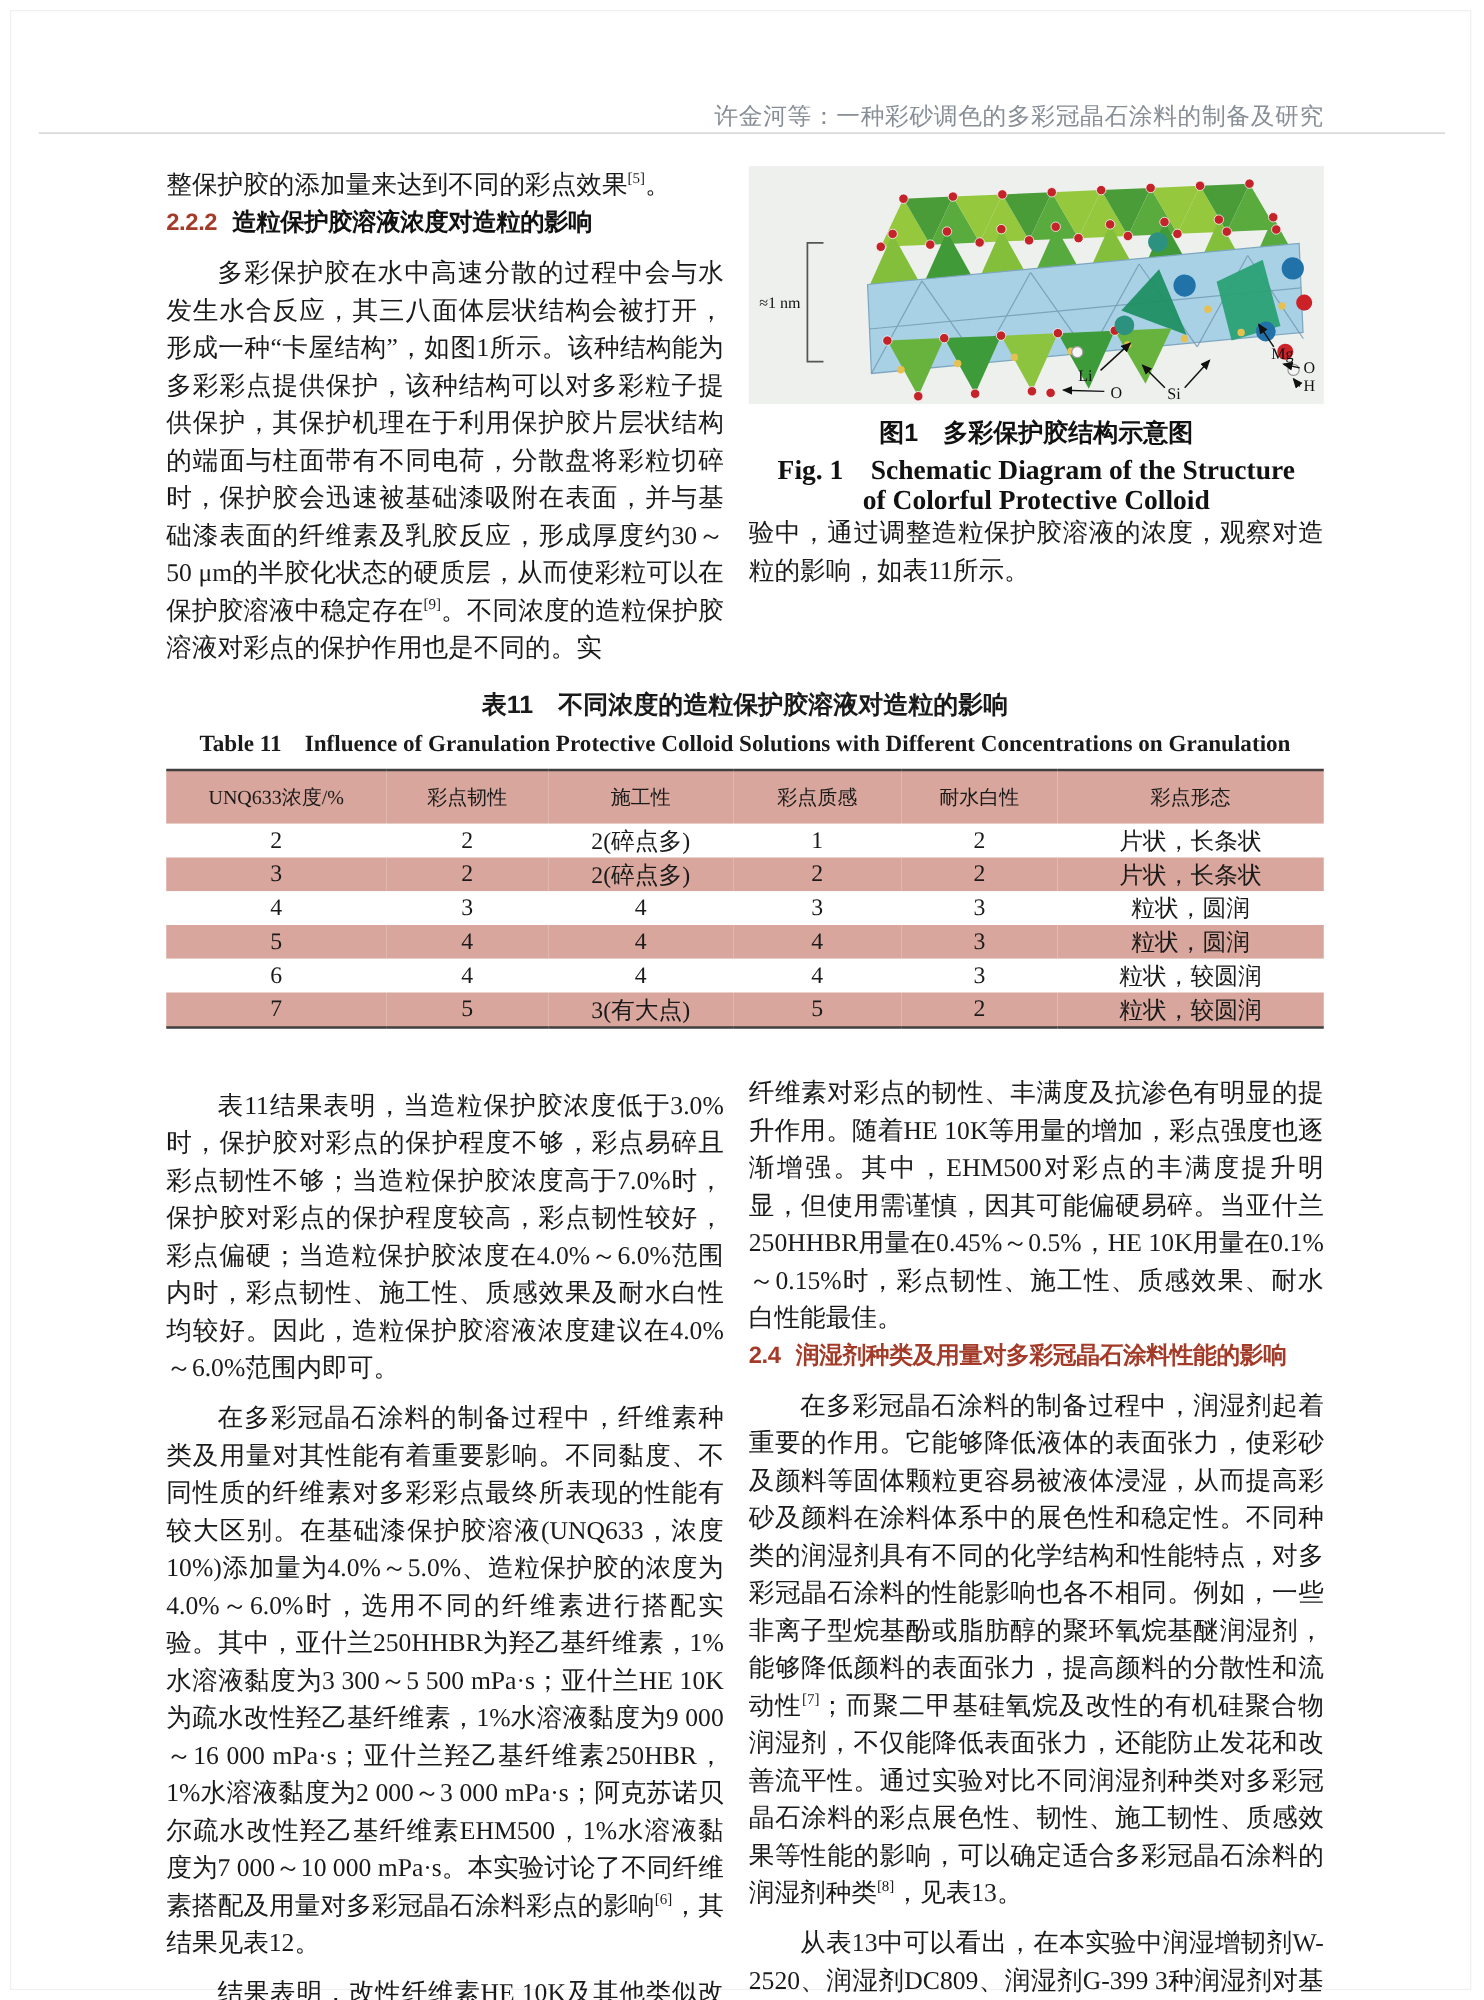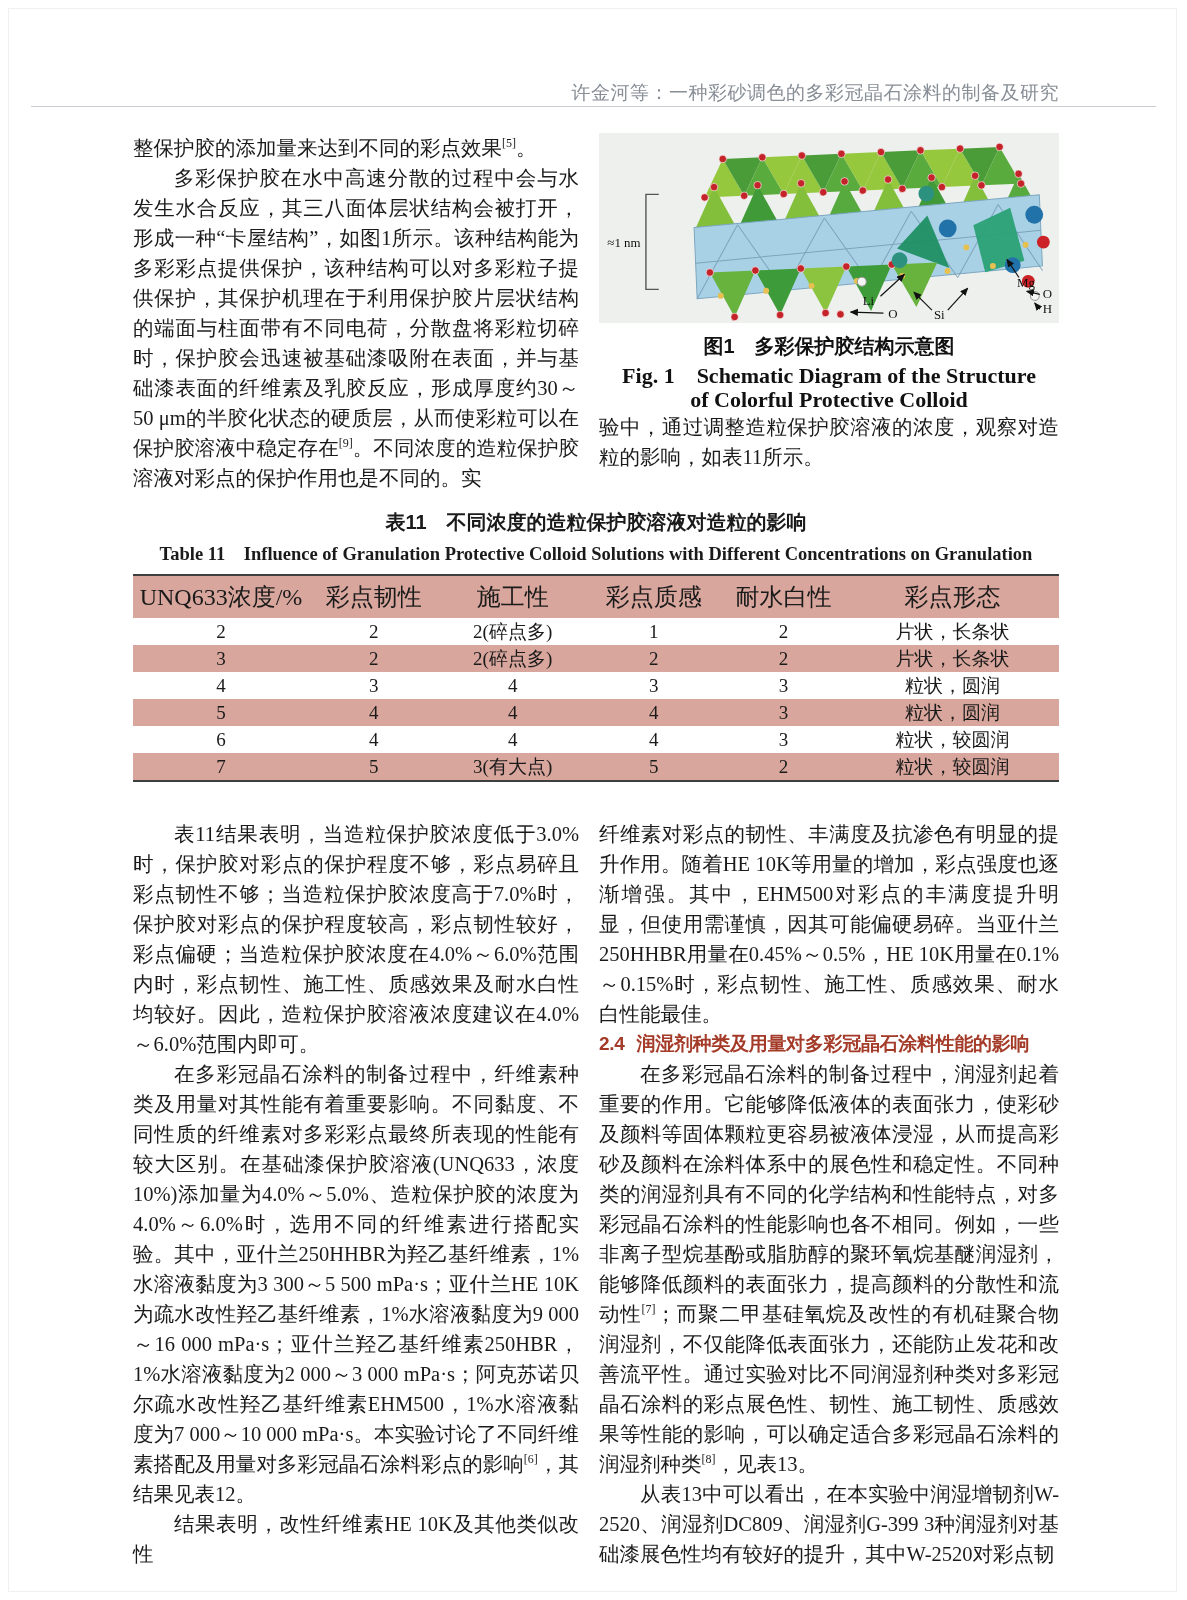--- a/index.html
+++ b/index.html
@@ -11,21 +11,21 @@
   .running-head{position:absolute;top:80px;right:128px;font-family:"Liberation Sans","DejaVu Sans",sans-serif;
         font-size:19px;color:#878e96;letter-spacing:.5px;}
   .header-rule{position:absolute;top:106px;left:31px;right:31px;height:1px;background:#c9ccd0;}
 
   .content{position:absolute;left:133px;top:133px;width:926px;}
   .two-col{display:flex;gap:20px;}
   .col-l{width:446px;flex:0 0 446px;}
   .col-r{width:460px;flex:0 0 460px;}
 
   p.body{margin:0;font-size:20.5px;line-height:30px;text-align:justify;}
-  p.body.indent{text-indent:2em;}
+  p.body.indent{text-indent:2em;margin-top:10px;}
   p.body sup{font-size:12px;line-height:0;}
 
   .heading{display:flex;align-items:baseline;gap:12px;line-height:30px;white-space:nowrap;
         font-family:"Liberation Sans","DejaVu Sans",sans-serif;font-weight:bold;font-size:19px;letter-spacing:-.3px;}
   .heading .num{color:#a43a28;}
   .heading.lvl3 .ttl{color:#111;font-size:19.5px;}
   .heading.lvl2 .num,.heading.lvl2 .ttl{color:#a43a28;}
 
   
   .figure-wrap{width:460px;}
@@ -33,21 +33,21 @@
   .figcap-zh{margin-top:10px;text-align:center;font-family:"Liberation Sans","DejaVu Sans",sans-serif;
         font-weight:bold;font-size:20px;color:#111;}
   .figcap-en{margin:4px auto 0;max-width:432px;text-align:center;font-weight:bold;font-size:22px;line-height:24px;color:#111;}
   .after-fig{margin-top:12px;}
 
   
   .table-block{margin-top:16px;}
   .tbl-title-zh{text-align:center;font-family:"Liberation Sans","DejaVu Sans",sans-serif;font-weight:bold;font-size:20px;}
   .tbl-title-en{text-align:center;font-weight:bold;font-size:18.5px;margin-top:5px;white-space:nowrap;}
   table.t11{width:926px;border-collapse:collapse;margin-top:8px;border-top:2.5px solid #3f3f3f;border-bottom:2.5px solid #3f3f3f;}
-  table.t11 th{background:#d8a69c;font-weight:normal;font-size:24px;height:42px;padding:0;}
+  table.t11 th{background:#d8a69c;font-weight:normal;font-size:16px;height:42px;padding:0;}
   table.t11 td{font-size:19px;height:27px;padding:0 2px;text-align:center;}
   table.t11 tbody tr:nth-child(even){background:#d8a69c;}
   table.t11 tbody tr:nth-child(odd){background:#ffffff;}
   col.c1{width:19%}col.c2{width:14%}col.c3{width:16%}col.c4{width:14.5%}col.c5{width:13.5%}col.c6{width:23%}
 
   .bottom-sec{margin-top:37px;}
 
   
   .footer{position:absolute;top:1482px;right:128px;display:flex;align-items:center;gap:10px;}
   .footer-txt{text-align:right;}
@@ -65,20 +65,24 @@
   <div class="edge"></div>
 
   <div class="running-head">许金河等：一种彩砂调色的多彩冠晶石涂料的制备及研究</div>
   <div class="header-rule"></div>
 
   <div class="content">
 
     <div class="two-col">
       <div class="col-l">
         <p class="body">整保护胶的添加量来达到不同的彩点效果<sup>[5]</sup>。</p>
+        <div class="heading lvl3">
+          <span class="num">2.2.2</span>
+          <span class="ttl">造粒保护胶溶液浓度对造粒的影响</span>
+        </div>
         <p class="body indent">多彩保护胶在水中高速分散的过程中会与水发生水合反应，其三八面体层状结构会被打开，形成一种“卡屋结构”，如图1所示。该种结构能为多彩彩点提供保护，该种结构可以对多彩粒子提供保护，其保护机理在于利用保护胶片层状结构的端面与柱面带有不同电荷，分散盘将彩粒切碎时，保护胶会迅速被基础漆吸附在表面，并与基础漆表面的纤维素及乳胶反应，形成厚度约30～50 μm的半胶化状态的硬质层，从而使彩粒可以在保护胶溶液中稳定存在<sup>[9]</sup>。不同浓度的造粒保护胶溶液对彩点的保护作用也是不同的。实</p>
       </div>
 
       <div class="col-r">
         <div class="figure-wrap">
           <svg class="figure-img" viewBox="0 0 464 192" xmlns="http://www.w3.org/2000/svg">
             <defs>
               <marker id="arr" markerWidth="7" markerHeight="7" refX="6" refY="3" orient="auto">
                 <path d="M0,0L7,3L0,6Z" fill="#111"></path>
               </marker>

